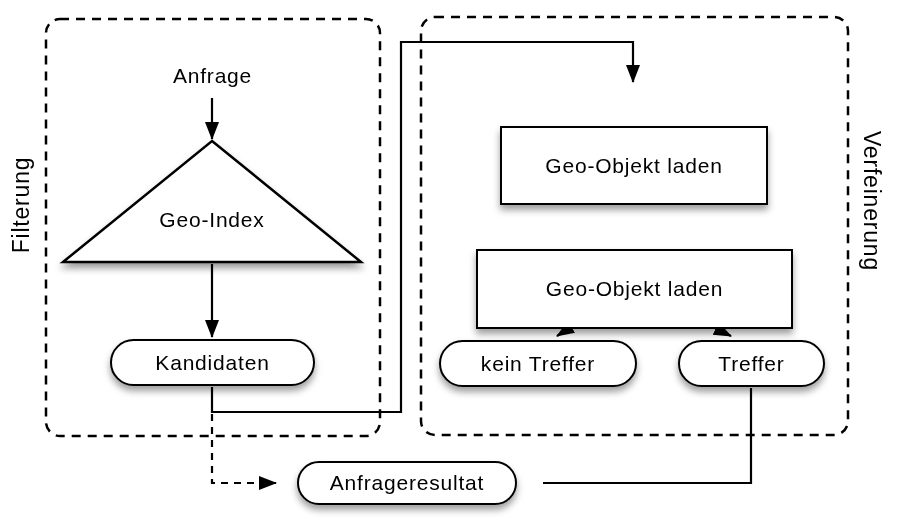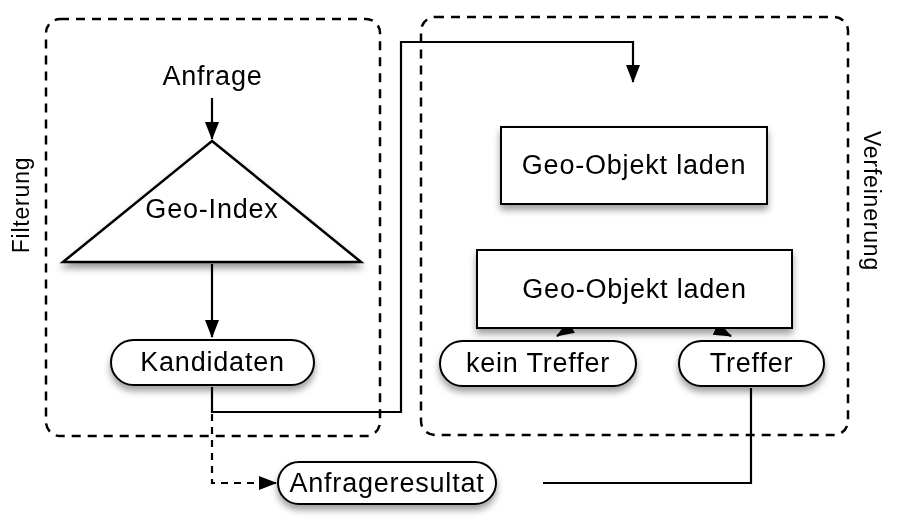--- a/index.html
+++ b/index.html
@@ -8,21 +8,21 @@
     width:901px;height:531px;
     background:#ffffff;
     font-family:"Liberation Sans","DejaVu Sans",sans-serif;
     color:#000;
     overflow:hidden;
   }
   #wires{position:absolute;left:0;top:0;width:901px;height:531px;}
   .node{
     position:absolute;
     display:flex;align-items:center;justify-content:center;
-    font-size:27px;letter-spacing:0.8px;
+    font-size:21px;letter-spacing:0.8px;
     white-space:nowrap;
     box-sizing:border-box;
   }
   .plain{background:transparent;border:none;}
   .rect{
     background:#ffffff;border:2.5px solid #000;
     box-shadow:0 5px 7px rgba(0,0,0,0.38);
     margin-top:42px;
   }
   .stadium{
@@ -67,27 +67,27 @@
     <path d="M634,288 L731,336" fill="none" stroke="#000" stroke-width="2.2" marker-end="url(#ah)"></path>
     <path d="M751,388 L751,483 L543,483" fill="none" stroke="#000" stroke-width="2.2"></path>
     <path d="M212,414 L212,483 L276,483" fill="none" stroke="#000" stroke-width="2.2" stroke-dasharray="7 6" marker-end="url(#ah)"></path>
   </svg>
 
   <div id="label-filterung" class="region-label">Filterung</div>
   <div id="label-verfeinerung" class="region-label">Verfeinerung</div>
 
   <div class="node plain" style="left:140px;top:61px;width:145px;height:30px;">Anfrage</div>
 
-  <div class="node plain" style="left:137px;top:194px;width:150px;height:30px;">Geo-Index</div>
+  <div class="node plain" style="left:137px;top:205px;width:150px;height:30px;">Geo-Index</div>
 
   <div class="node stadium" style="left:110px;top:339px;width:205px;height:47px;">Kandidaten</div>
 
   <div class="node rect" style="left:500px;top:84px;width:268px;height:79px;">Geo-Objekt laden</div>
 
   <div class="node rect" style="left:476px;top:207px;width:317px;height:80px;">Geo-Objekt laden</div>
 
   <div class="node stadium" style="left:439px;top:340px;width:198px;height:47px;">kein Treffer</div>
 
   <div class="node stadium" style="left:678px;top:340px;width:147px;height:47px;">Treffer</div>
 
-  <div class="node stadium" style="left:277px;top:461px;width:220px;height:44px;">Anfrageresultat</div>
+  <div class="node stadium" style="left:297px;top:461px;width:220px;height:44px;">Anfrageresultat</div>
 
 </div>
 
 </body></html>

